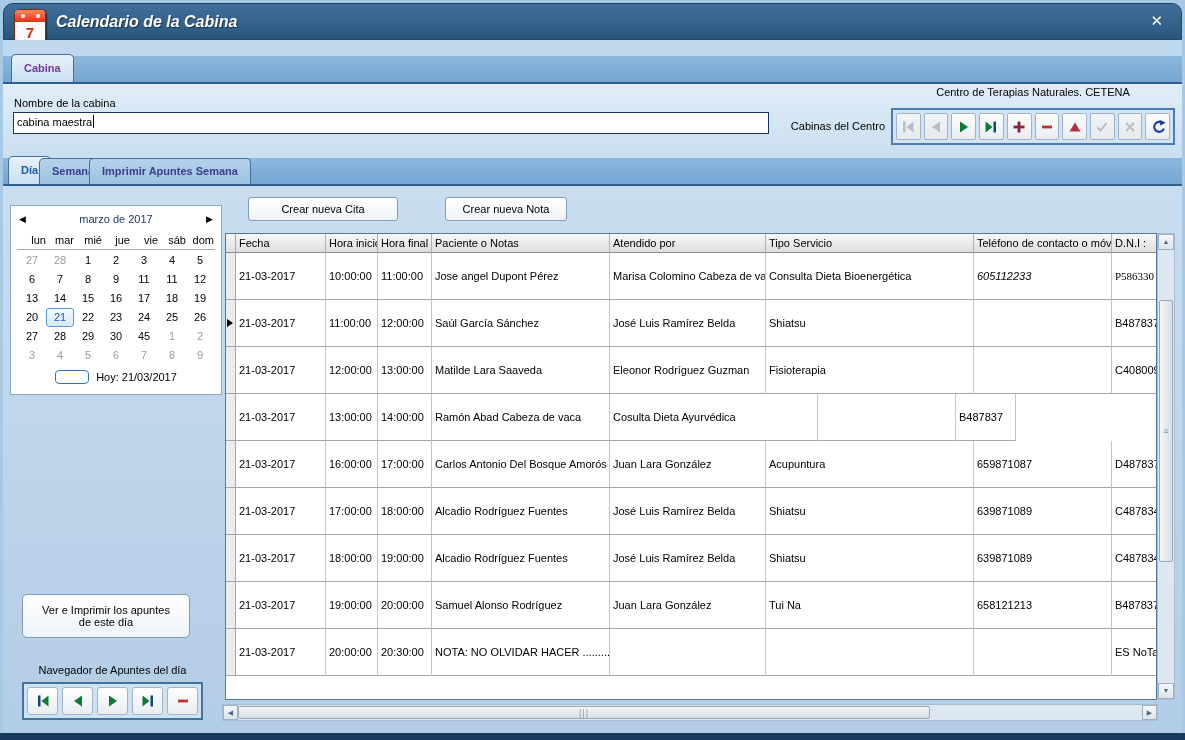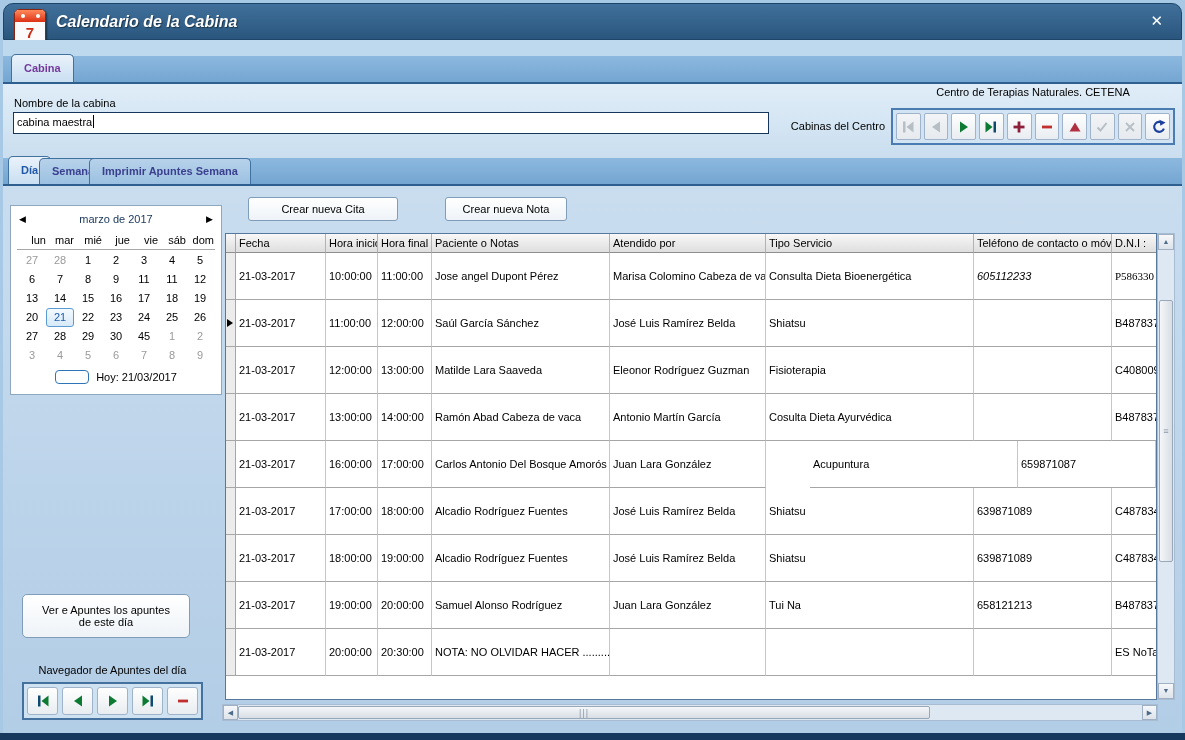--- a/index.html
+++ b/index.html
@@ -338,33 +338,32 @@
             <div class="g-cell" style="width: 208px;">Fisioterapia</div>
             <div class="g-cell" style="width: 138px;"></div>
             <div class="g-cell" style="width: 60px;">C408009</div>
           </div>
           <div class="g-row">
             <div class="g-ind"></div>
             <div class="g-cell" style="width: 90px;">21-03-2017</div>
             <div class="g-cell" style="width: 52px;">13:00:00</div>
             <div class="g-cell" style="width: 54px;">14:00:00</div>
             <div class="g-cell" style="width: 178px;">Ramón Abad Cabeza de vaca</div>
-            <div class="g-cell" style="width: 156px;">Antonio Martín García</div>
             <div class="g-cell" style="width: 208px;">Cosulta Dieta Ayurvédica</div>
             <div class="g-cell" style="width: 138px;"></div>
             <div class="g-cell" style="width: 60px;">B487837</div>
           </div>
           <div class="g-row">
             <div class="g-ind"></div>
             <div class="g-cell" style="width: 90px;">21-03-2017</div>
             <div class="g-cell" style="width: 52px;">16:00:00</div>
             <div class="g-cell" style="width: 54px;">17:00:00</div>
             <div class="g-cell" style="width: 178px;">Carlos Antonio Del Bosque Amorós</div>
             <div class="g-cell" style="width: 156px;">Juan Lara González</div>
-            <div class="g-cell" style="width: 208px; margin-left: 44px;">Acupuntura</div>
+            <div class="g-cell" style="width: 208px;">Acupuntura</div>
             <div class="g-cell" style="width: 138px;">659871087</div>
             <div class="g-cell" style="width: 60px;">D487837</div>
           </div>
           <div class="g-row">
             <div class="g-ind"></div>
             <div class="g-cell" style="width: 90px;">21-03-2017</div>
             <div class="g-cell" style="width: 52px;">17:00:00</div>
             <div class="g-cell" style="width: 54px;">18:00:00</div>
             <div class="g-cell" style="width: 178px;">Alcadio Rodríguez Fuentes</div>
             <div class="g-cell" style="width: 156px;">José Luis Ramírez Belda</div>
@@ -413,21 +412,21 @@
       <div class="v-thumb">≡</div>
       <div class="sb-btn sb-down">▼</div>
     </div>
 
     <div class="hscroll">
       <div class="hsb-btn hsb-left">◀</div>
       <div class="h-thumb">|||</div>
       <div class="hsb-btn hsb-right">▶</div>
     </div>
 
-    <div class="push-btn btn-print">Ver e Apuntes los apuntes de este día</div>
+    <div class="push-btn btn-print">Ver e Imprimir los apuntes de este día</div>
     <div class="lbl daynav-label">Navegador de Apuntes del día</div>
     <div class="daynav" id="day-navigator">
         <div class="dbnav-btn">
           <span>
             <svg width="16" height="16" viewBox="0 0 16 16" aria-hidden="true">
               <rect x="3" y="2.5" width="2.5" height="11" fill="#10496e"></rect>
               <polygon points="13.5,2.5 6.5,8 13.5,13.5" fill="#0c7a33"></polygon>
             </svg>
           </span>
         </div>

